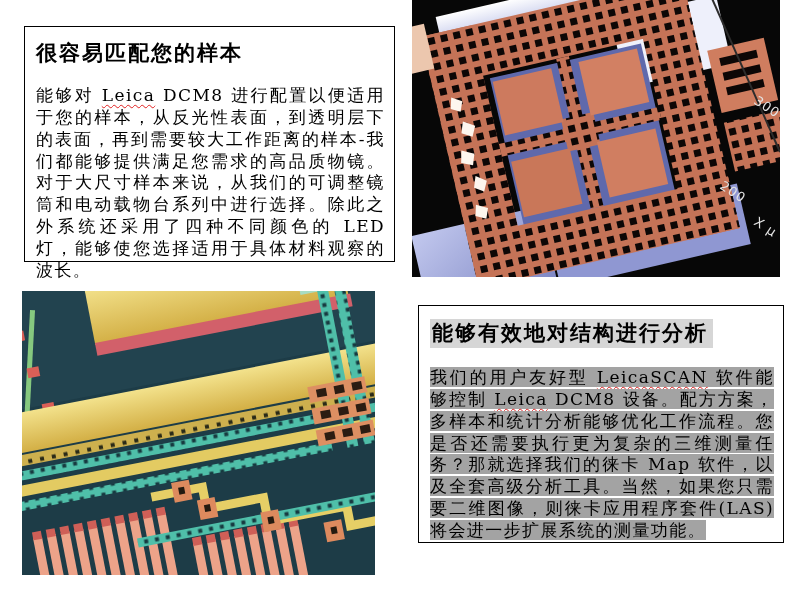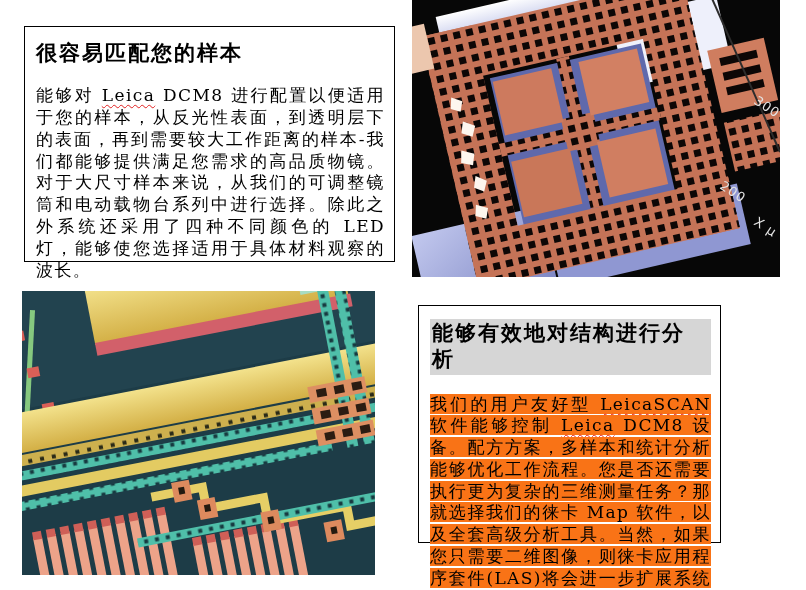--- a/index.html
+++ b/index.html
@@ -13,21 +13,21 @@
   .page { position: absolute; inset: 0; background: #ffffff; padding-left: 15px; }
 
   .textbox {
     position: absolute;
     box-sizing: border-box;
     border: 1.5px solid #000000;
     background: #ffffff;
     padding: 11px 9px 0 11px;
   }
   .box-sample  { left: 24px;  top: 26px;  width: 371px; height: 236px; }
-  .box-analysis{ left: 418px; top: 305px; width: 303px; height: 238px; }
+  .box-analysis{ left: 418px; top: 305px; width: 366px; height: 238px; }
 
   .box-title {
     margin: 2px 0 0 0;
     font-size: 21px;
     font-weight: bold;
     color: #000000;
     letter-spacing: 2px;
     line-height: 1.25;
   }
   .title-highlight {
@@ -37,21 +37,21 @@
   }
   .box-body {
     margin: 19px 0 0 0;
     font-size: 17px;
     line-height: 21.8px;
     color: #000000;
     letter-spacing: 1.4px;
     text-align: justify;
     font-family: "DejaVu Serif", "Liberation Serif", serif;
   }
-  .hl { background: #f97316; }
+  .hl { background: #a3a3a3; }
   .misspelled {
     text-decoration-line: underline;
     text-decoration-style: wavy;
     text-decoration-color: #e02020;
     text-decoration-thickness: 1px;
     text-underline-offset: 3px;
   }
 
   .figure { position: absolute; overflow: hidden; }
   .fig-mems { left: 412px; top: 0;     width: 368px; height: 277px; }

